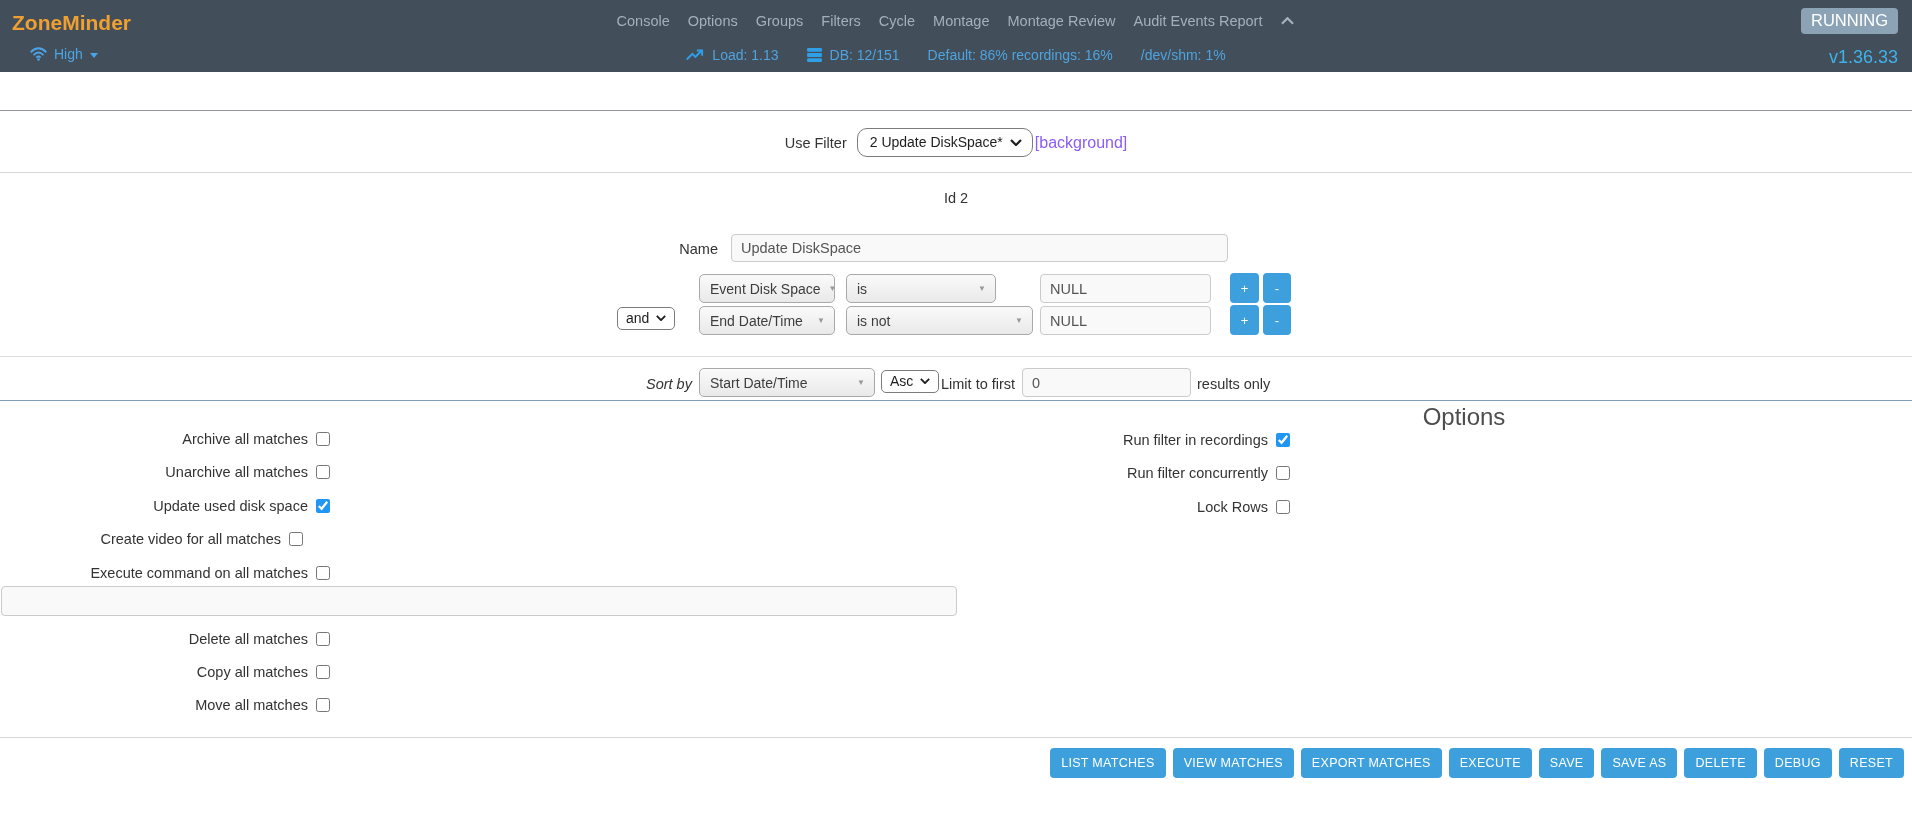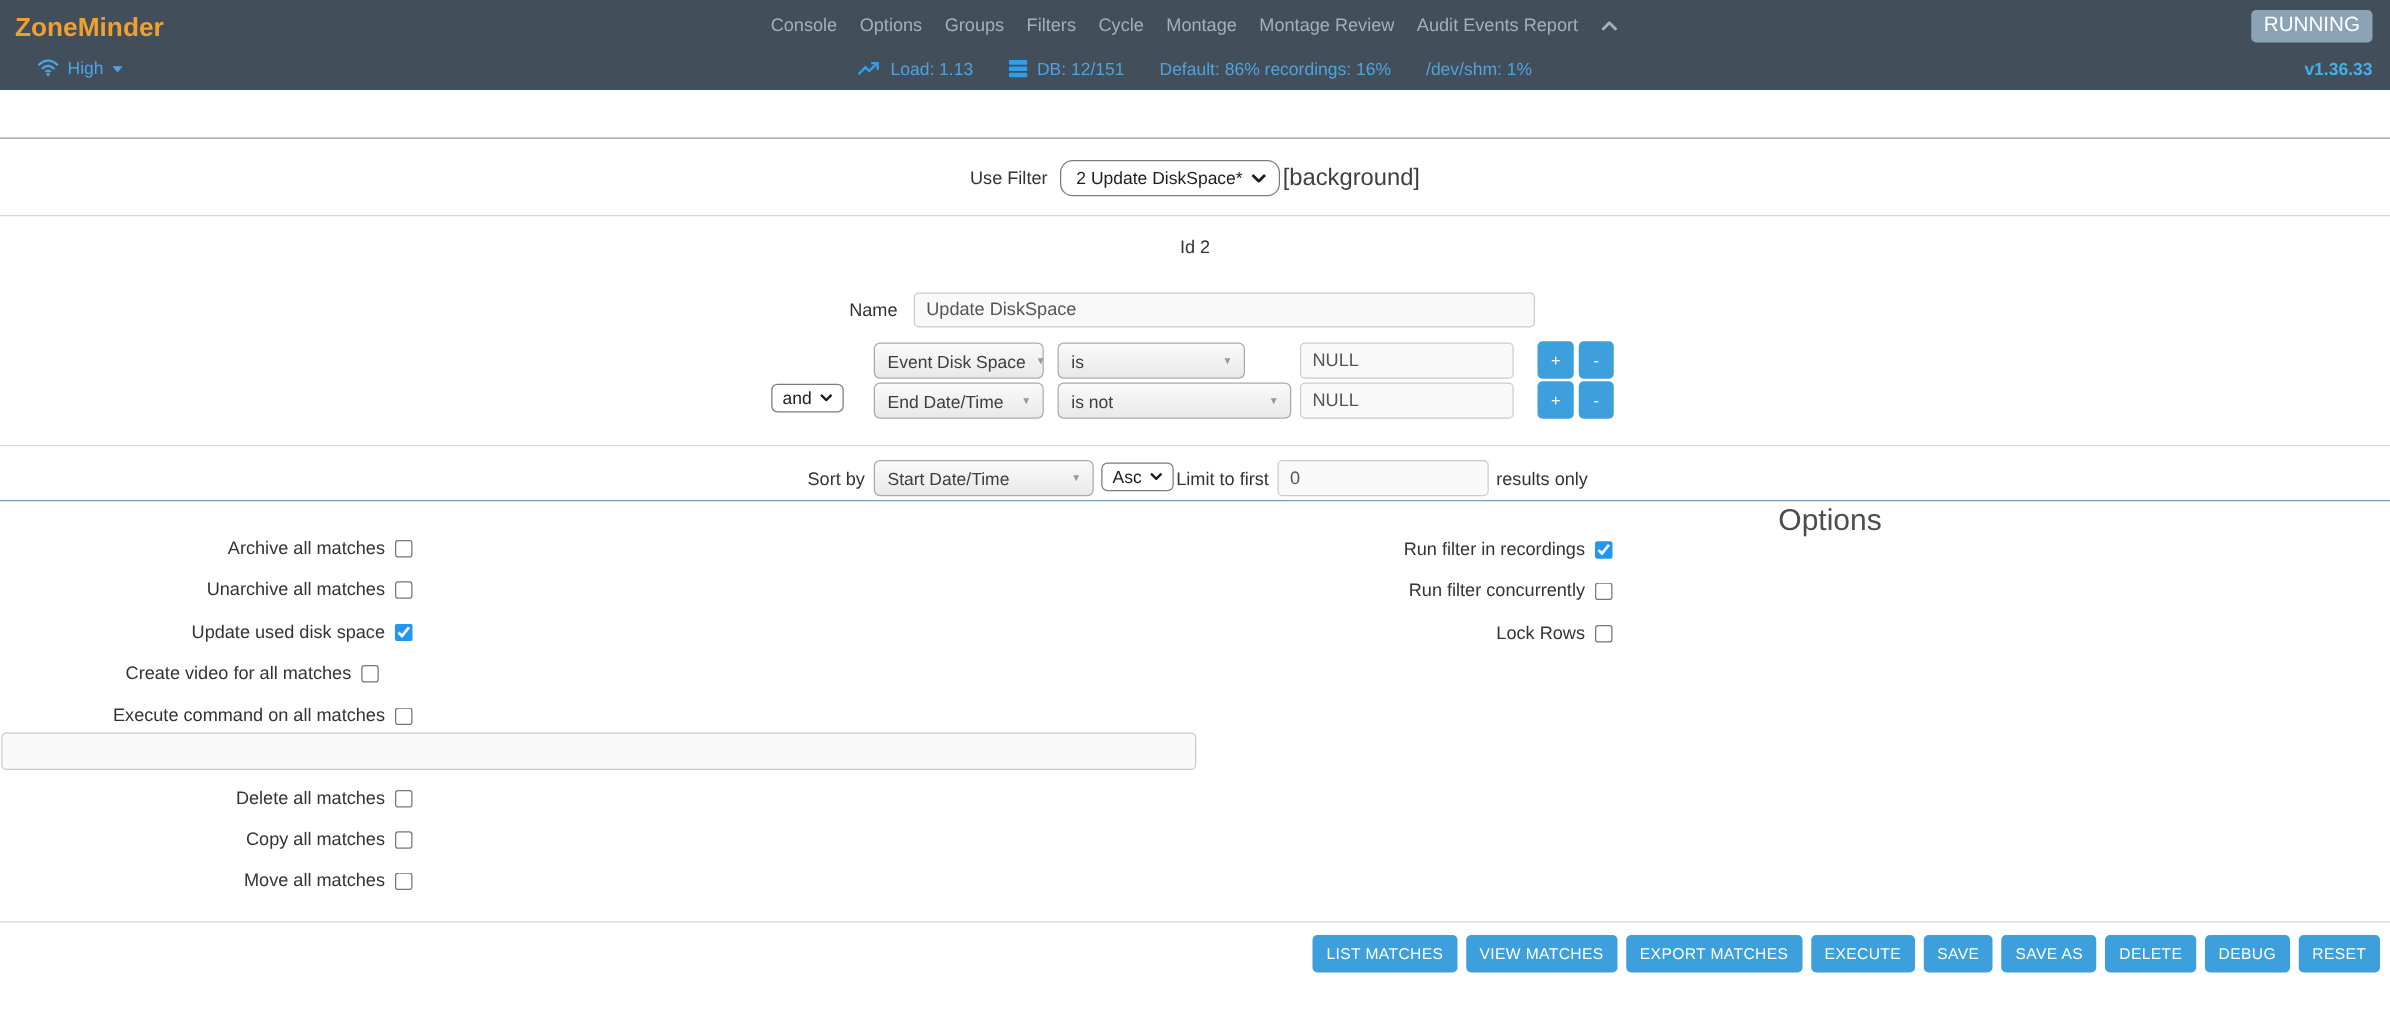--- a/index.html
+++ b/index.html
@@ -17,21 +17,21 @@
   .state-btn { position:absolute; right:14px; top:8px; background:#8ca2b5; color:#fff; font-size:16.5px;
                padding:3px 10px 4px; border:none; border-radius:4px; font-family:inherit; cursor:pointer; }
   .subbar-left { position:absolute; left:30px; top:46px; display:flex; align-items:center; gap:7px;
                  color:#4ca4e6; font-size:14px; cursor:pointer; }
   .dd-tri { width:0; height:0; border-left:4px solid transparent; border-right:4px solid transparent;
             border-top:5px solid #4ca4e6; margin-top:2px; }
   .statusbar { position:absolute; left:0; right:0; top:47px; display:flex; justify-content:center;
                gap:28px; color:#4fa3de; font-size:14px; }
   .status-item { display:flex; align-items:center; gap:8px; cursor:pointer; }
   .status-item svg { color:#2f9fe8; }
-  .version { position:absolute; right:14px; top:47px; color:#3fb2e8; font-size:14px; cursor:pointer;font-weight:bold; }
+  .version { position:absolute; right:14px; top:47px; color:#3fb2e8; font-size:18px; cursor:pointer; }
   
   .hr { position:absolute; left:0; width:100%; border:none; border-top:1px solid #cfcfcf; margin:0; }
   
   .lbl { position:absolute; font-size:14.5px; color:#333; white-space:nowrap; }
   .text-input { position:absolute; background:#f9f9f9; border:1px solid #cbcbcb; border-radius:4px;
                 font-family:inherit; font-size:14.5px; color:#555; padding:0 9px; height:28px; }
   .chosen-select { position:absolute; display:flex; align-items:center; justify-content:space-between;
                    background:linear-gradient(#fafafa,#e9e9e9); border:1px solid #a9a9a9; border-radius:5px;
                    padding:0 9px 0 10px; font-size:14px; color:#3d3d3d; height:29px; cursor:pointer; white-space:nowrap; }
   .cs-caret { font-size:8px; color:#999; margin-left:8px; }
@@ -41,21 +41,21 @@
   .btn-sq { position:absolute; background:#3da0dc; color:#fff; border:none; border-radius:4px;
             font-size:13px; font-family:inherit; cursor:pointer; line-height:1; }
   .chk-row { position:absolute; display:flex; align-items:center; justify-content:flex-end; gap:8px;
              font-size:14.5px; color:#333; height:16px; }
   .chk-row input[type=checkbox] { width:14px; height:14px; margin:0; accent-color:#2196f3; cursor:pointer; }
   .section-title { position:absolute; font-size:24px; color:#4d4d4d; text-align:center; }
   
   .row-usefilter { position:absolute; left:0; right:0; top:128px; display:flex; justify-content:center; align-items:center; }
   .row-usefilter .uf-label { font-size:14.5px; color:#333; margin-right:10px; }
   .row-usefilter .native-select { border-radius:10px; padding:5px 10px 6px 12px; }
-  .row-usefilter .uf-note { font-size:19px; color:#404040; margin-left:2px; }
+  .row-usefilter .uf-note { font-size:16px; color:#8b5cf6; margin-left:2px; }
   .id-line { position:absolute; left:0; right:0; top:190px; text-align:center; font-size:14.5px; color:#333; }
   .footer-btns { position:absolute; right:8px; top:748px; display:flex; gap:7px; }
   .btn-blue { background:#3da0dc; color:#fff; border:none; border-radius:4px; font-size:12.5px;
               letter-spacing:.3px; padding:0 11px; height:30px; font-family:inherit; cursor:pointer; white-space:nowrap; }
 </style>
 </head>
 <body>
 
 <div class="page">
 
@@ -162,21 +162,21 @@
     <span class="cs-caret">▼</span>
   </div>
   <div class="chosen-select" style="left:846px; top:306px; width:187px;">
     <span>is not</span>
     <span class="cs-caret">▼</span>
   </div>
   <input class="text-input" style="left: 1040px; top: 306px; width: 171px; height: 29px;" value="NULL">
   <button class="btn-sq" style="left:1230px; top:305px; width:29px; height:30px;">+</button>
   <button class="btn-sq" style="left:1263px; top:305px; width:28px; height:30px;">-</button>
 
-  <span class="lbl" style="left:646px; top:376px;">Sort by</span>
+  <span class="lbl" style="left:646px; top:376px;font-style:italic;">Sort by</span>
   <div class="chosen-select" style="left:699px; top:368px; width:176px;">
     <span>Start Date/Time</span>
     <span class="cs-caret">▼</span>
   </div>
   <span class="native-select" style="position:absolute; left:881px; top:370px;">
     <span>Asc</span>
     <svg width="10" height="6" viewBox="0 0 12 7">
       <path d="M1 1 L6 6 L11 1" stroke="#1c1c1c" stroke-width="2.2" fill="none"></path>
     </svg>
   </span>

